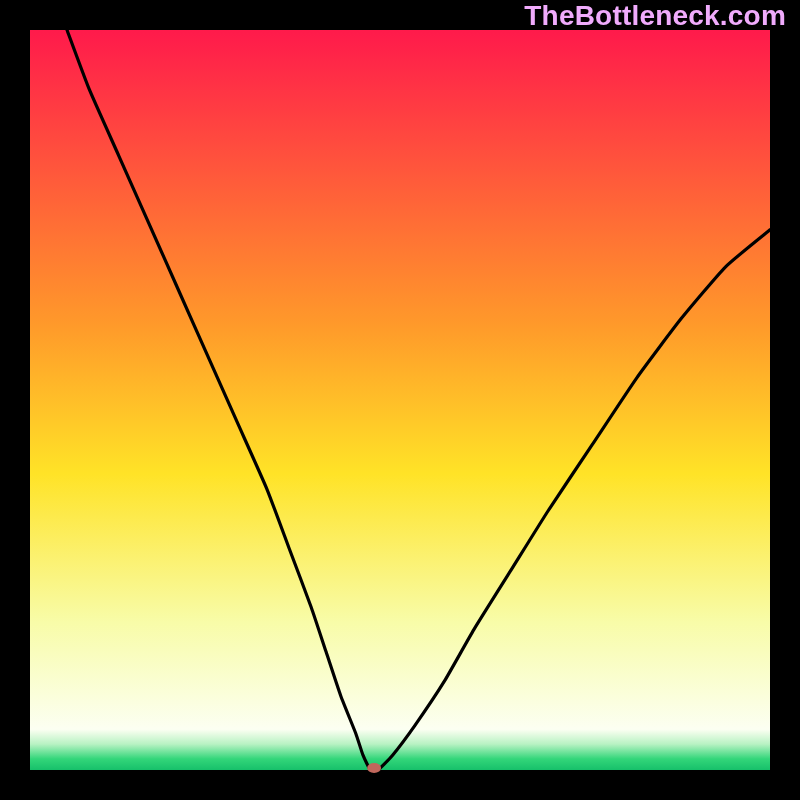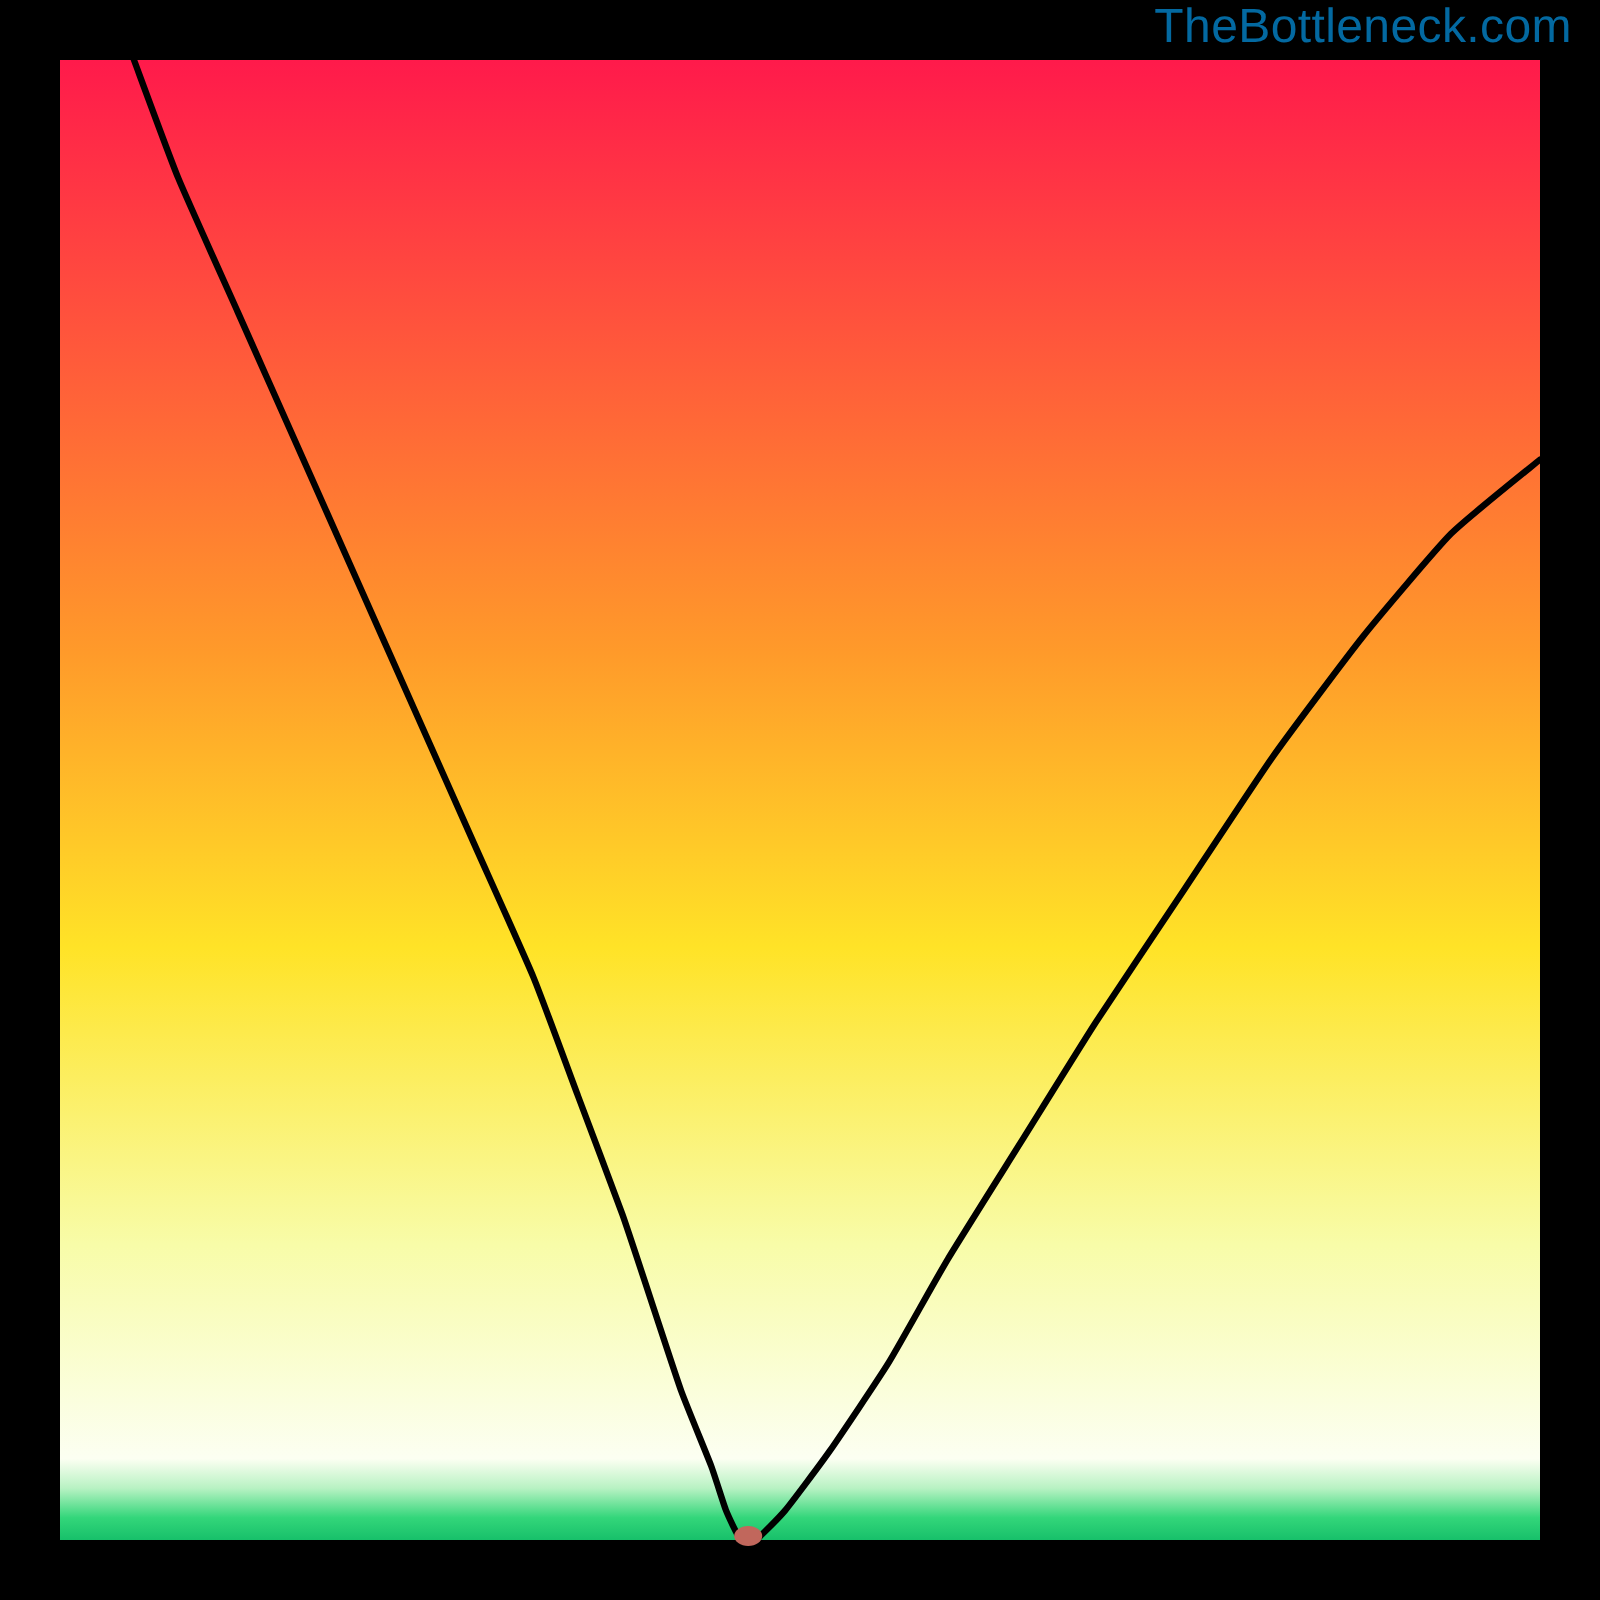--- a/index.html
+++ b/index.html
@@ -19,23 +19,23 @@
     display: block;
     position: absolute;
     top: 0;
     left: 0;
   }
   .watermark {
     position: absolute;
     top: 0;
     right: 14px;
     font-family: Arial, Helvetica, sans-serif;
-    font-size: 24px;
-    font-weight: 400;
-    color: #0369a1;
+    font-size: 28px;
+    font-weight: 700;
+    color: #f0abfc;
     letter-spacing: 0.2px;
     user-select: none;
   }
 </style>
 </head>
 <body>
 
 <div class="stage">
 
   <svg id="svg-root" width="800" height="800" viewBox="0 0 800 800">

